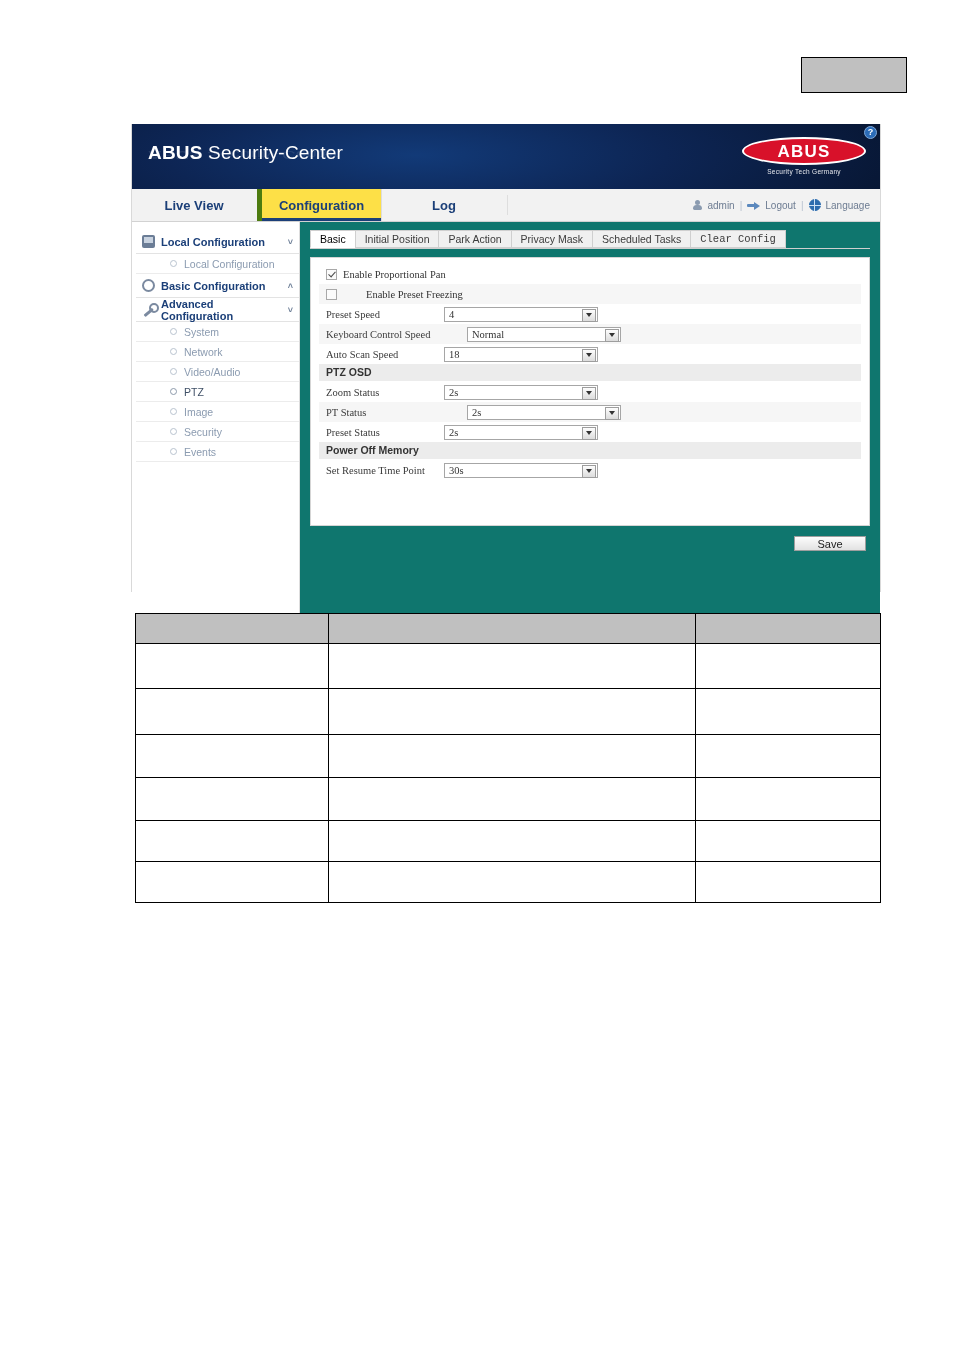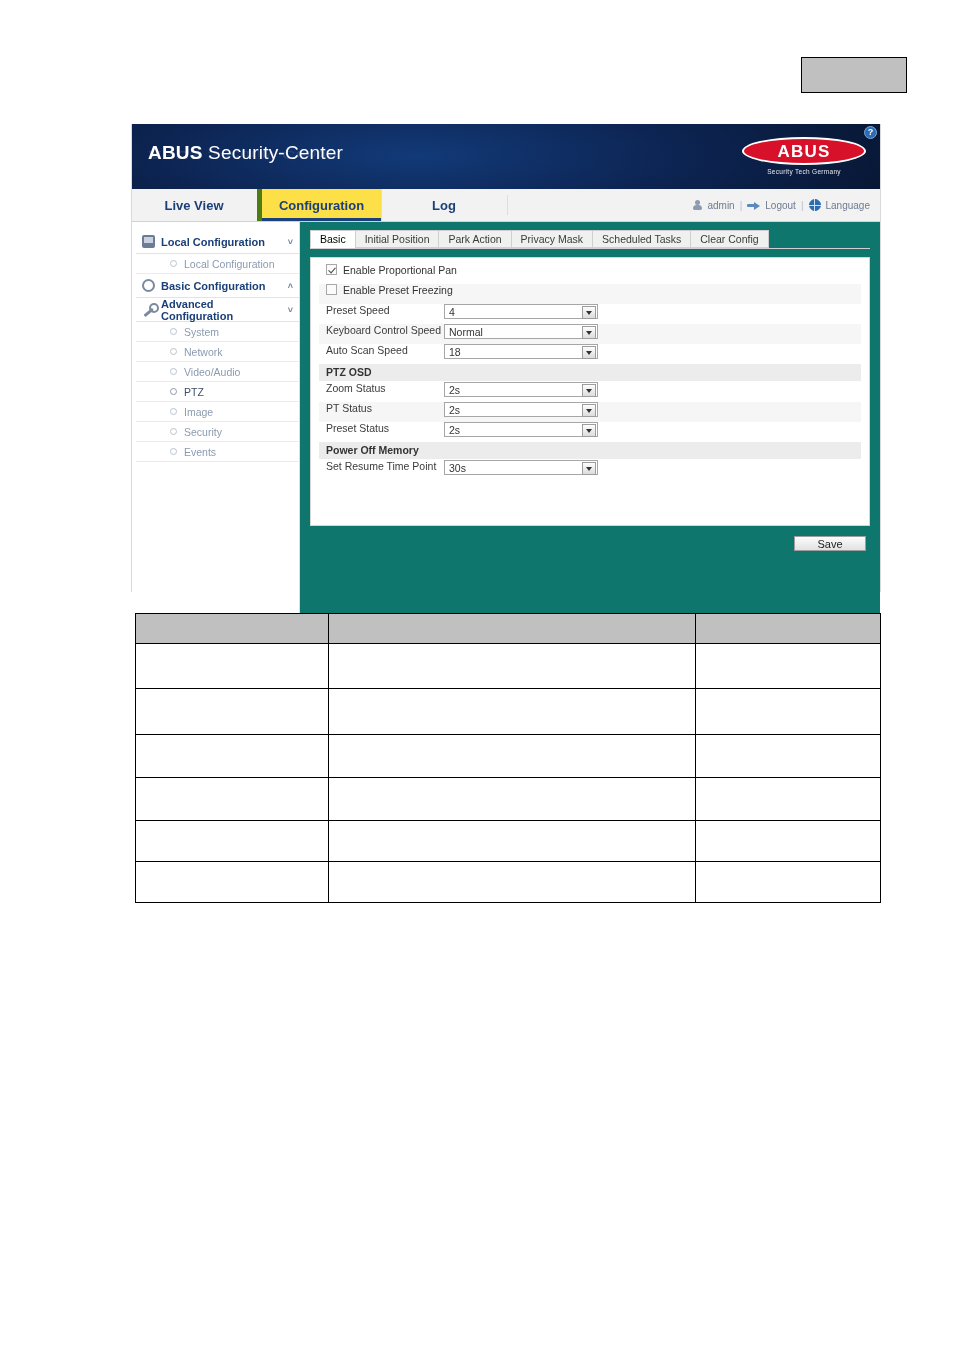--- a/index.html
+++ b/index.html
@@ -307,21 +307,21 @@
     display: flex;
     align-items: center;
     font-size: 10.5px;
     color: #3b3b3b;
     background: #f0f0f0;
     border: 1px solid #cfcfcf;
     border-right: none;
     cursor: pointer;
     white-space: nowrap;
   }
-  .subtab:last-child { border-right: 1px solid #cfcfcf; }
+  .subtab:last-child { border-right: 1px solid #cfcfcf; font-family: Liberation Mono, monospace; }
   .subtab.active {
     background: #ffffff;
     border-bottom-color: #ffffff;
     color: #000000;
   }
 
   
   .form-card {
     margin-top: 8px;
     border: 1px solid #d5d5d5;
@@ -335,26 +335,27 @@
     background: #ececec;
     padding-left: 7px;
     font-size: 10.5px;
     font-weight: bold;
     color: #333;
     margin-bottom: 1px;
   }
   .frow {
     height: 20px;
     display: flex;
-    align-items: flex-start;
+    align-items: center;
     padding-left: 7px;
     font-size: 10.5px;
     color: #333;
-  }
-  .frow.zebra { background: #f6f6f6; }
+    font-family: Liberation Serif, serif;
+  }
+  .frow.zebra { background: #f6f6f6; gap: 23px; }
   .frow .flabel {
     width: 118px;
     flex: 0 0 auto;
     color: #3b3b3b;
   }
   .chk {
     width: 11px; height: 11px;
     border: 1px solid #a8a8a8;
     background: #fbfbfb;
     margin-right: 6px;

